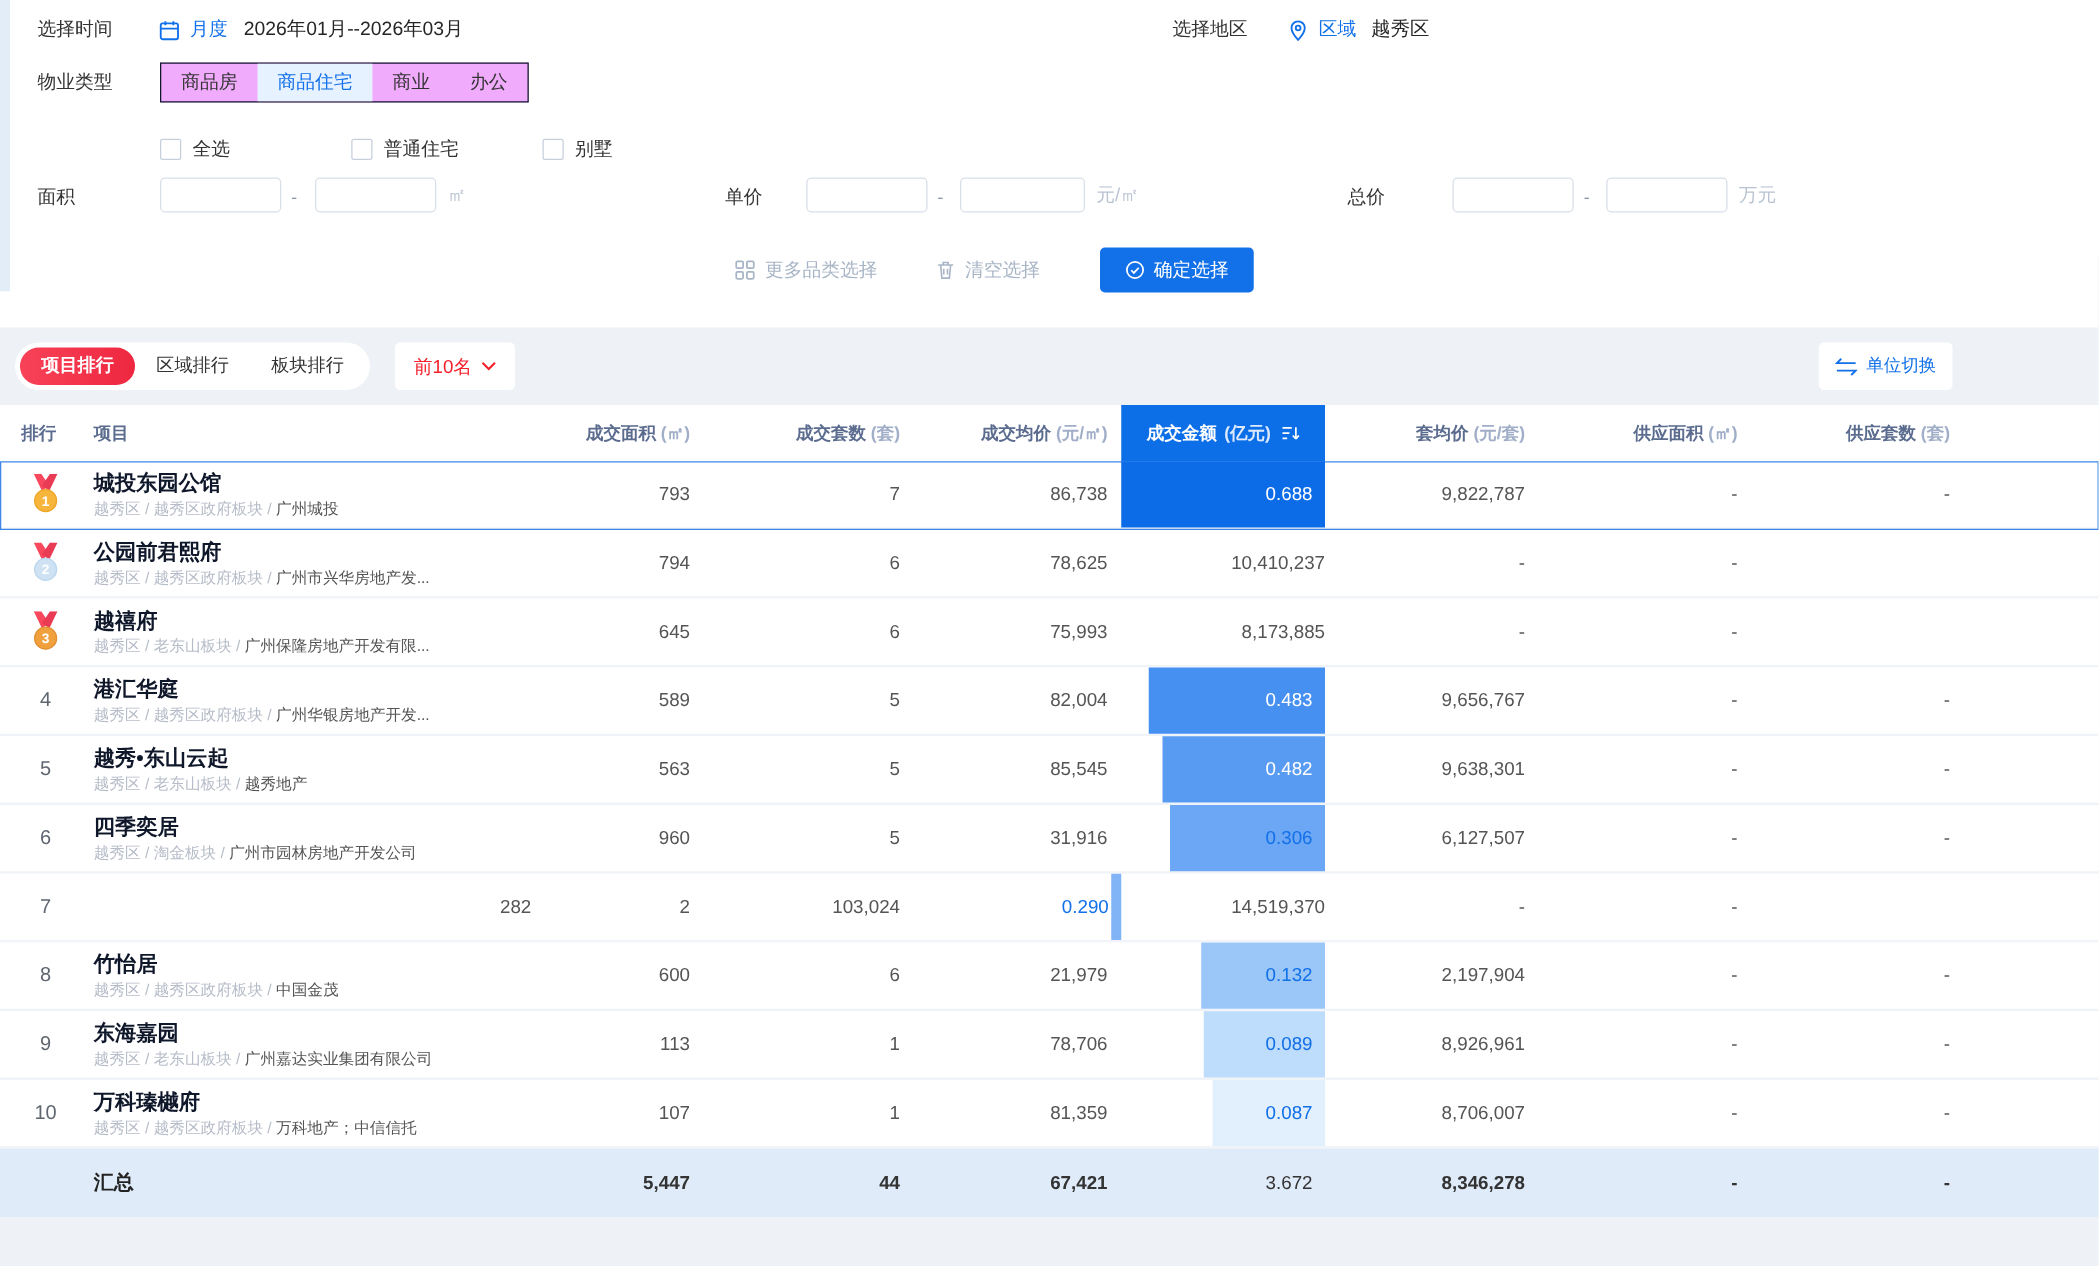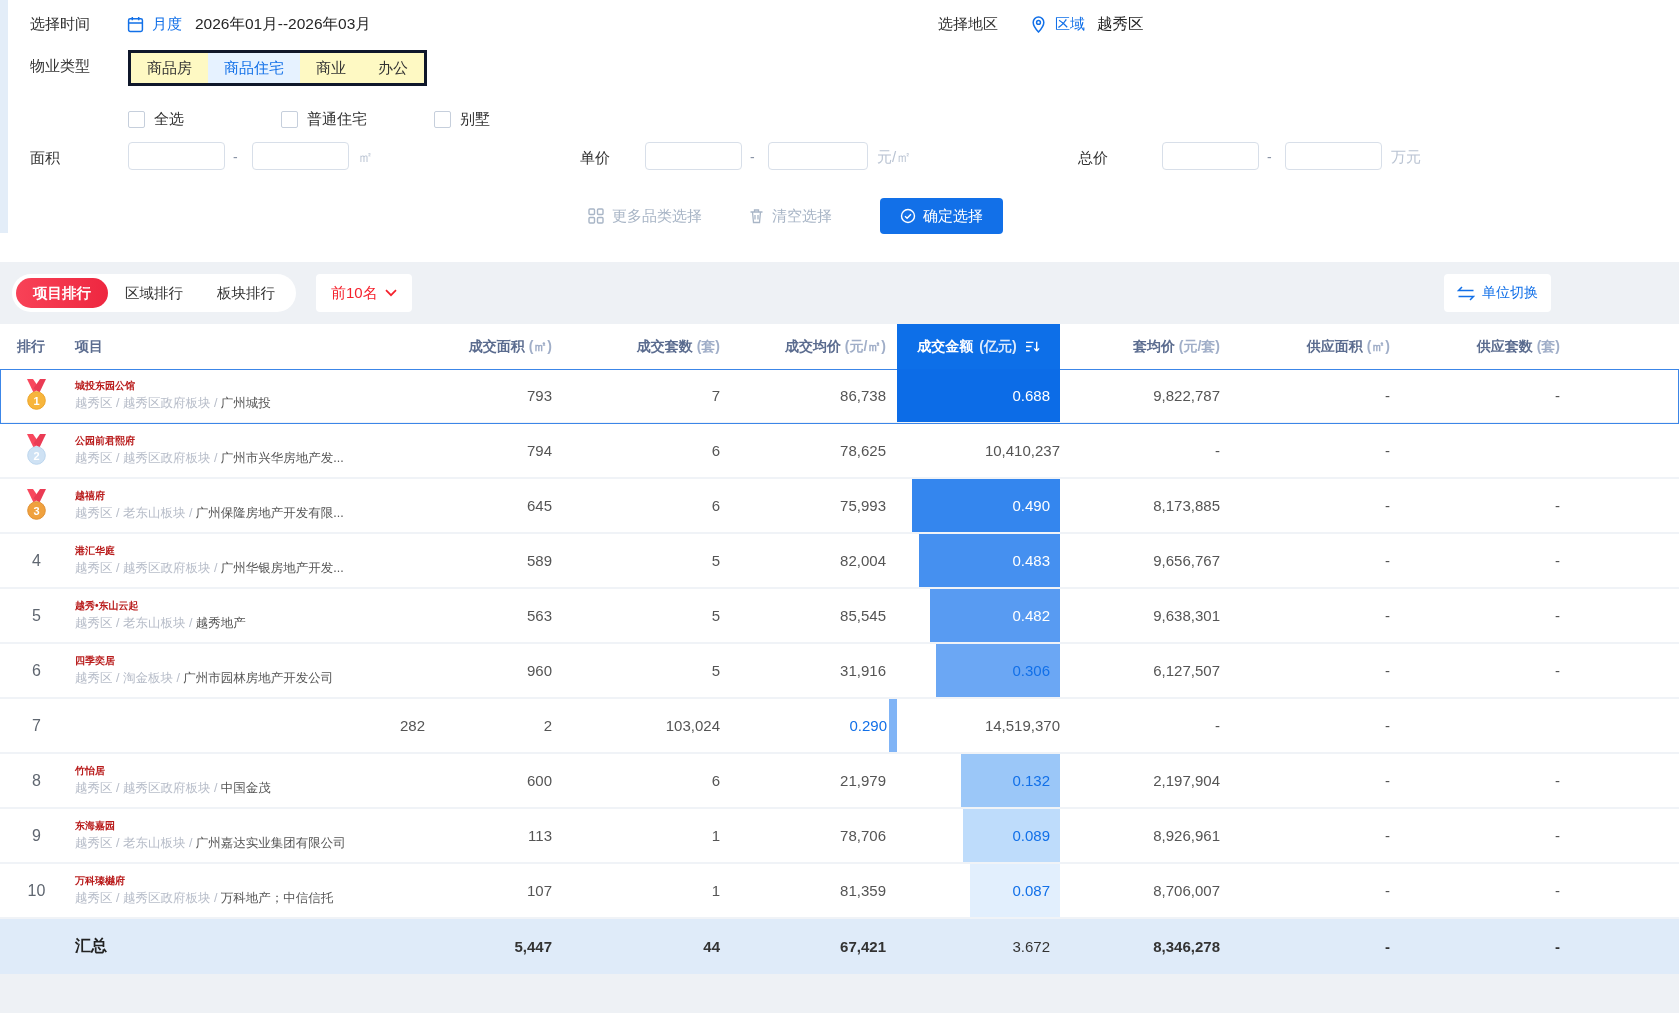--- a/index.html
+++ b/index.html
@@ -14,21 +14,21 @@
   .frow-type{margin-top:10px;height:32px;}
   .frow-check{margin-top:26px;height:22px;}
   .frow-range{margin-top:12px;height:32px;}
   .frow-actions{margin-top:24px;height:38px;}
   .abs{position:absolute;top:0;}
   .flabel{font-size:15px;color:#333;line-height:32px;}
   .blue-link{color:#1270e8;font-size:15px;line-height:32px;cursor:pointer;}
   .time-range{font-size:15.5px;color:#262626;line-height:32px;}
   .icon-abs{display:inline-flex;align-items:center;height:32px;}
 
-  .type-tabs{display:inline-flex;border:3px solid #0f172a;background:#fef9c3;height:30px;}
+  .type-tabs{display:inline-flex;border:1px solid #0f172a;background:#f0abfc;height:30px;}
   .type-tab{padding:0 16px;line-height:30px;font-size:15px;color:#333;cursor:pointer;white-space:nowrap;}
   .type-tab.active{background:#e6f2ff;color:#1270e8;}
 
   .chk{display:inline-flex;align-items:center;gap:9px;cursor:pointer;height:22px;}
   .chk .box{width:15px;height:15px;border:1px solid #c6cfdc;border-radius:2px;background:#fff;}
   .chk .lbl{font-size:15px;color:#333;}
 
   .rinput{width:97px;height:28px;border:1px solid #d8dfe9;border-radius:4px;background:#fff;outline:none;
           font-size:14px;padding:0 8px;box-sizing:border-box;}
   .dash{color:#8a94a6;line-height:30px;font-size:14px;}
@@ -39,42 +39,42 @@
                border-radius:4px;height:36px;padding:0 20px;font-size:15px;cursor:pointer;
                font-family:inherit;}
 
   
   .toolbar{height:62px;display:flex;align-items:center;padding:0 0 0 12px;position:relative;}
   .rank-tabs{display:inline-flex;background:#fff;border-radius:19px;padding:4px;align-items:center;}
   .rank-tab{height:30px;line-height:30px;padding:0 17px;font-size:14.5px;color:#333;cursor:pointer;border-radius:15px;white-space:nowrap;}
   .rank-tab.active{background:linear-gradient(90deg,#f84257,#ee2740);color:#fff;font-weight:bold;}
   .topn-box{margin-left:20px;background:#fff;border-radius:4px;height:38px;display:inline-flex;align-items:center;
             gap:7px;padding:0 15px;color:#f5222d;font-size:15px;cursor:pointer;justify-content:flex-end;}
-  .unit-switch{position:absolute;right:128px;background:#fff;border-radius:4px;height:38px;display:inline-flex;
+  .unit-switch{position:absolute;right:117px;background:#fff;border-radius:4px;height:38px;display:inline-flex;
                align-items:center;gap:7px;padding:0 13px;color:#1270e8;font-size:14px;cursor:pointer;justify-content:flex-end;}
 
   
   .rank-table{background:#fff;}
   .tgrid{display:grid;grid-template-columns:57px 360px 127px 168px 166px 11px 163px 160px 170px 170px 1fr;
          padding-left:8px;}
   .thead{height:45px;align-items:center;background:#fff;}
   .th{font-size:14px;font-weight:bold;color:#5b6c8f;white-space:nowrap;}
   .th .u{color:#a0aec8;font-weight:bold;}
   .th.num{text-align:right;}
   .th.c-rank{padding-left:9px;}
   .th.c-project{padding-left:10px;}
   .th.hl{background:#0d6fe8;color:#fff;height:45px;display:flex;align-items:center;justify-content:center;gap:6px;}
   .th.hl .u{color:#dceafc;}
 
   .trow{height:53px;align-items:center;background:#fff;border-bottom:2px solid #f0f3f7;position:relative;cursor:pointer;}
   .trow.selected{outline:1px solid #3c86e8;outline-offset:-1px;}
   .cell-rank{text-align:center;font-size:16px;color:#5f6670;}
   .cell-rank svg{vertical-align:middle;}
   .cell-project{padding-left:10px;line-height:1;}
-  .pname{font-size:10px;font-weight:bold;color:#b91c1c;margin-bottom:6px;}
+  .pname{font-size:17px;font-weight:bold;color:#0f172a;margin-bottom:6px;}
   .psub{font-size:12.5px;}
   .psub .path{color:#b6bcc8;}
   .psub .dev{color:#555;}
   .cell-num{text-align:right;font-size:15px;color:#555;white-space:nowrap;}
   .cell-amount{position:relative;height:53px;}
   .cell-amount .bar{position:absolute;right:0;top:0;height:100%;}
   .cell-amount .val{position:absolute;right:10px;top:0;line-height:53px;font-size:15px;}
 
   .summary{height:55px;background:#dfebf9;border-bottom:none;align-items:center;cursor:default;}
   .summary .cell-label{padding-left:10px;font-size:16px;font-weight:bold;color:#222;}
@@ -288,24 +288,20 @@
                 <text x="12.5" y="25.5" text-anchor="middle" font-size="11" font-weight="bold" fill="#fff">3</text>
               </svg></span></div>
           <div class="cell-project">
             <div class="pname">越禧府</div>
             <div class="psub"><span class="path">越秀区 / 老东山板块 / </span><span class="dev">广州保隆房地产开发有限...</span></div>
           </div>
           <div class="cell-num">645</div>
           <div class="cell-num">6</div>
           <div class="cell-num">75,993</div>
           <div></div>
-          <div class="cell-amount">
-            <div class="bar" style="width: 91%; background: rgb(52, 134, 238);"></div>
-            <span class="val" style="color: rgb(255, 255, 255);">0.490</span>
-          </div>
           <div class="cell-num">8,173,885</div>
           <div class="cell-num">-</div>
           <div class="cell-num">-</div>
           <div></div>
         </div>
         <div class="tgrid trow">
           <div class="cell-rank">4</div>
           <div class="cell-project">
             <div class="pname">港汇华庭</div>
             <div class="psub"><span class="path">越秀区 / 越秀区政府板块 / </span><span class="dev">广州华银房地产开发...</span></div>

